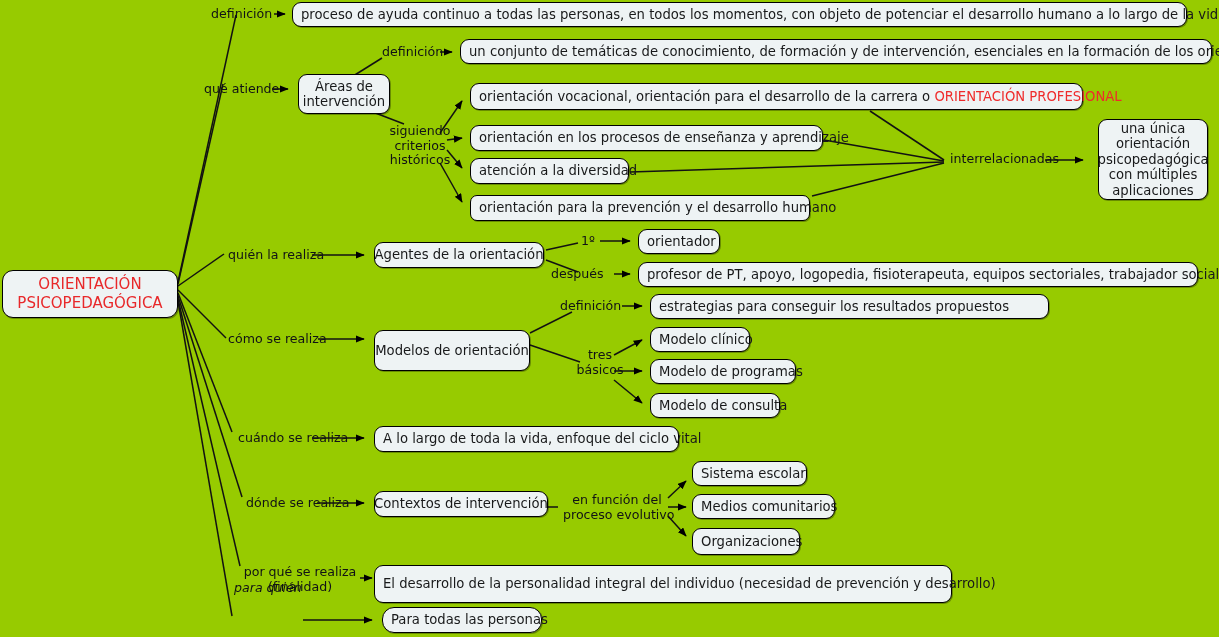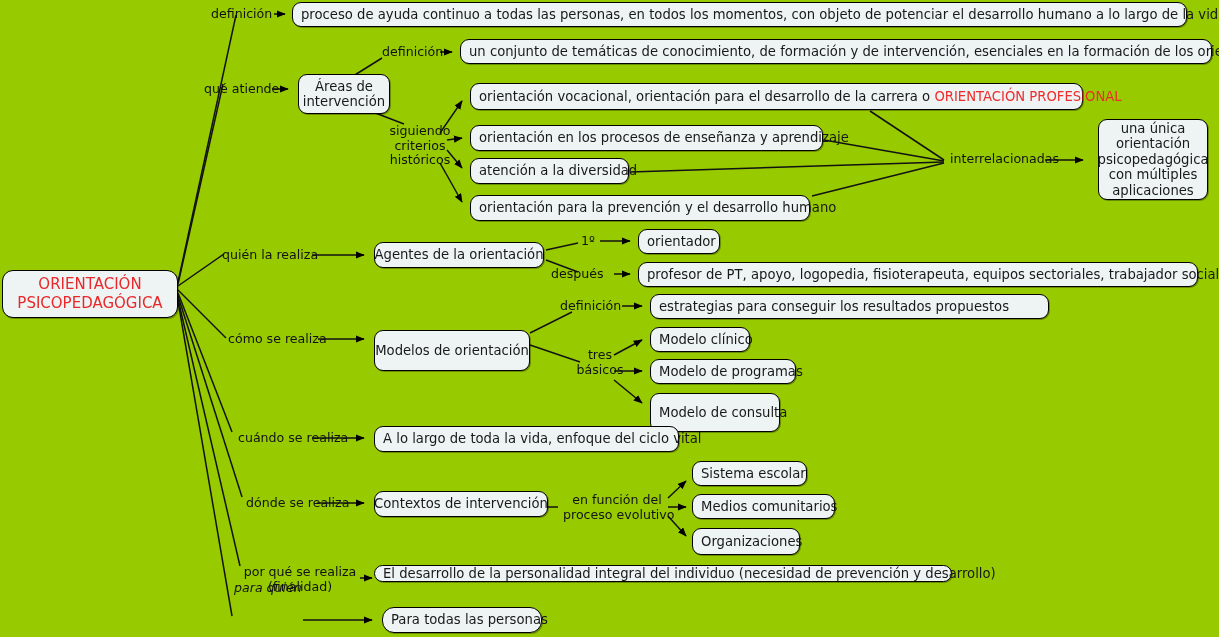--- a/index.html
+++ b/index.html
@@ -152,21 +152,21 @@
   <div class="label" style="left:204px; top:82px;">qué atiende</div>
 
   <div class="label" style="left:382px; top:45px;">definición</div>
 
   <div class="label" style="left:384px; top:124px; width:72px;">siguiendo
 criterios
 históricos</div>
 
   <div class="label" style="left:950px; top:152px;">interrelacionadas</div>
 
-  <div class="label" style="left:222px; top:248px;">quién la realiza</div>
+  <div class="label" style="left:228px; top:248px;">quién la realiza</div>
 
   <div class="label" style="left:581px; top:234px;">1º</div>
 
   <div class="label" style="left:551px; top:267px;">después</div>
 
   <div class="label" style="left:228px; top:332px;">cómo se realiza</div>
 
   <div class="label" style="left:560px; top:299px;">definición</div>
 
   <div class="label" style="left:570px; top:348px; width:60px;">tres
@@ -194,21 +194,21 @@
   <div class="node left" style="left:460px; top:39px; width:752px; height:25px;">un conjunto de temáticas de conocimiento, de formación y de intervención, esenciales en la formación de los orientadores</div>
 
   <div class="node left" style="left:470px; top:83px; width:613px; height:27px;">
     <span><span>orientación vocacional, orientación para el desarrollo de la carrera o </span><span class="hl-red">ORIENTACIÓN PROFESIONAL</span></span>
   </div>
 
   <div class="node left" style="left:470px; top:125px; width:353px; height:26px;">orientación en los procesos de enseñanza y aprendizaje</div>
 
   <div class="node left" style="left:470px; top:158px; width:159px; height:26px;">atención a la diversidad</div>
 
-  <div class="node left" style="left:470px; top:195px; width:340px; height:26px;">orientación para la prevención y el desarrollo humano</div>
+  <div class="node left" style="left:470px; top:195px; width:340px; height:26px;border-radius:7px;">orientación para la prevención y el desarrollo humano</div>
 
   <div class="node wrap" style="left:1098px; top:119px; width:110px; height:81px;">
     <span style="white-space:pre;">una única
 orientación
 psicopedagógica
 con múltiples
 aplicaciones</span>
   </div>
 
   <div class="node" style="left:374px; top:242px; width:170px; height:26px;">Agentes de la orientación</div>
@@ -218,29 +218,29 @@
   <div class="node left" style="left:638px; top:262px; width:560px; height:25px;">profesor de PT, apoyo, logopedia, fisioterapeuta, equipos sectoriales, trabajador social…</div>
 
   <div class="node" style="left:374px; top:330px; width:156px; height:41px;">Modelos de orientación</div>
 
   <div class="node left" style="left:650px; top:294px; width:399px; height:25px;">estrategias para conseguir los resultados propuestos</div>
 
   <div class="node left" style="left:650px; top:327px; width:100px; height:25px;">Modelo clínico</div>
 
   <div class="node left" style="left:650px; top:359px; width:146px; height:25px;">Modelo de programas</div>
 
-  <div class="node left" style="left:650px; top:393px; width:130px; height:39px;">Modelo de consulta</div>
+  <div class="node left" style="left:650px; top:393px; width:130px; height:25px;">Modelo de consulta</div>
 
   <div class="node left" style="left:374px; top:426px; width:305px; height:26px;">A lo largo de toda la vida, enfoque del ciclo vital</div>
 
   <div class="node" style="left:374px; top:491px; width:174px; height:26px;">Contextos de intervención</div>
 
   <div class="node left" style="left:692px; top:461px; width:115px; height:25px;">Sistema escolar</div>
 
   <div class="node left" style="left:692px; top:494px; width:143px; height:25px;">Medios comunitarios</div>
 
   <div class="node left" style="left:692px; top:528px; width:108px; height:27px;">Organizaciones</div>
 
-  <div class="node left" style="left:374px; top:565px; width:578px; height:17px;">El desarrollo de la personalidad integral del individuo (necesidad de prevención y desarrollo)</div>
+  <div class="node left" style="left:374px; top:565px; width:578px; height:38px;">El desarrollo de la personalidad integral del individuo (necesidad de prevención y desarrollo)</div>
 
   <div class="node left" style="left:382px; top:607px; width:160px; height:26px;border-radius:12px;">Para todas las personas</div>
 
 </div>
 
 </body></html>

